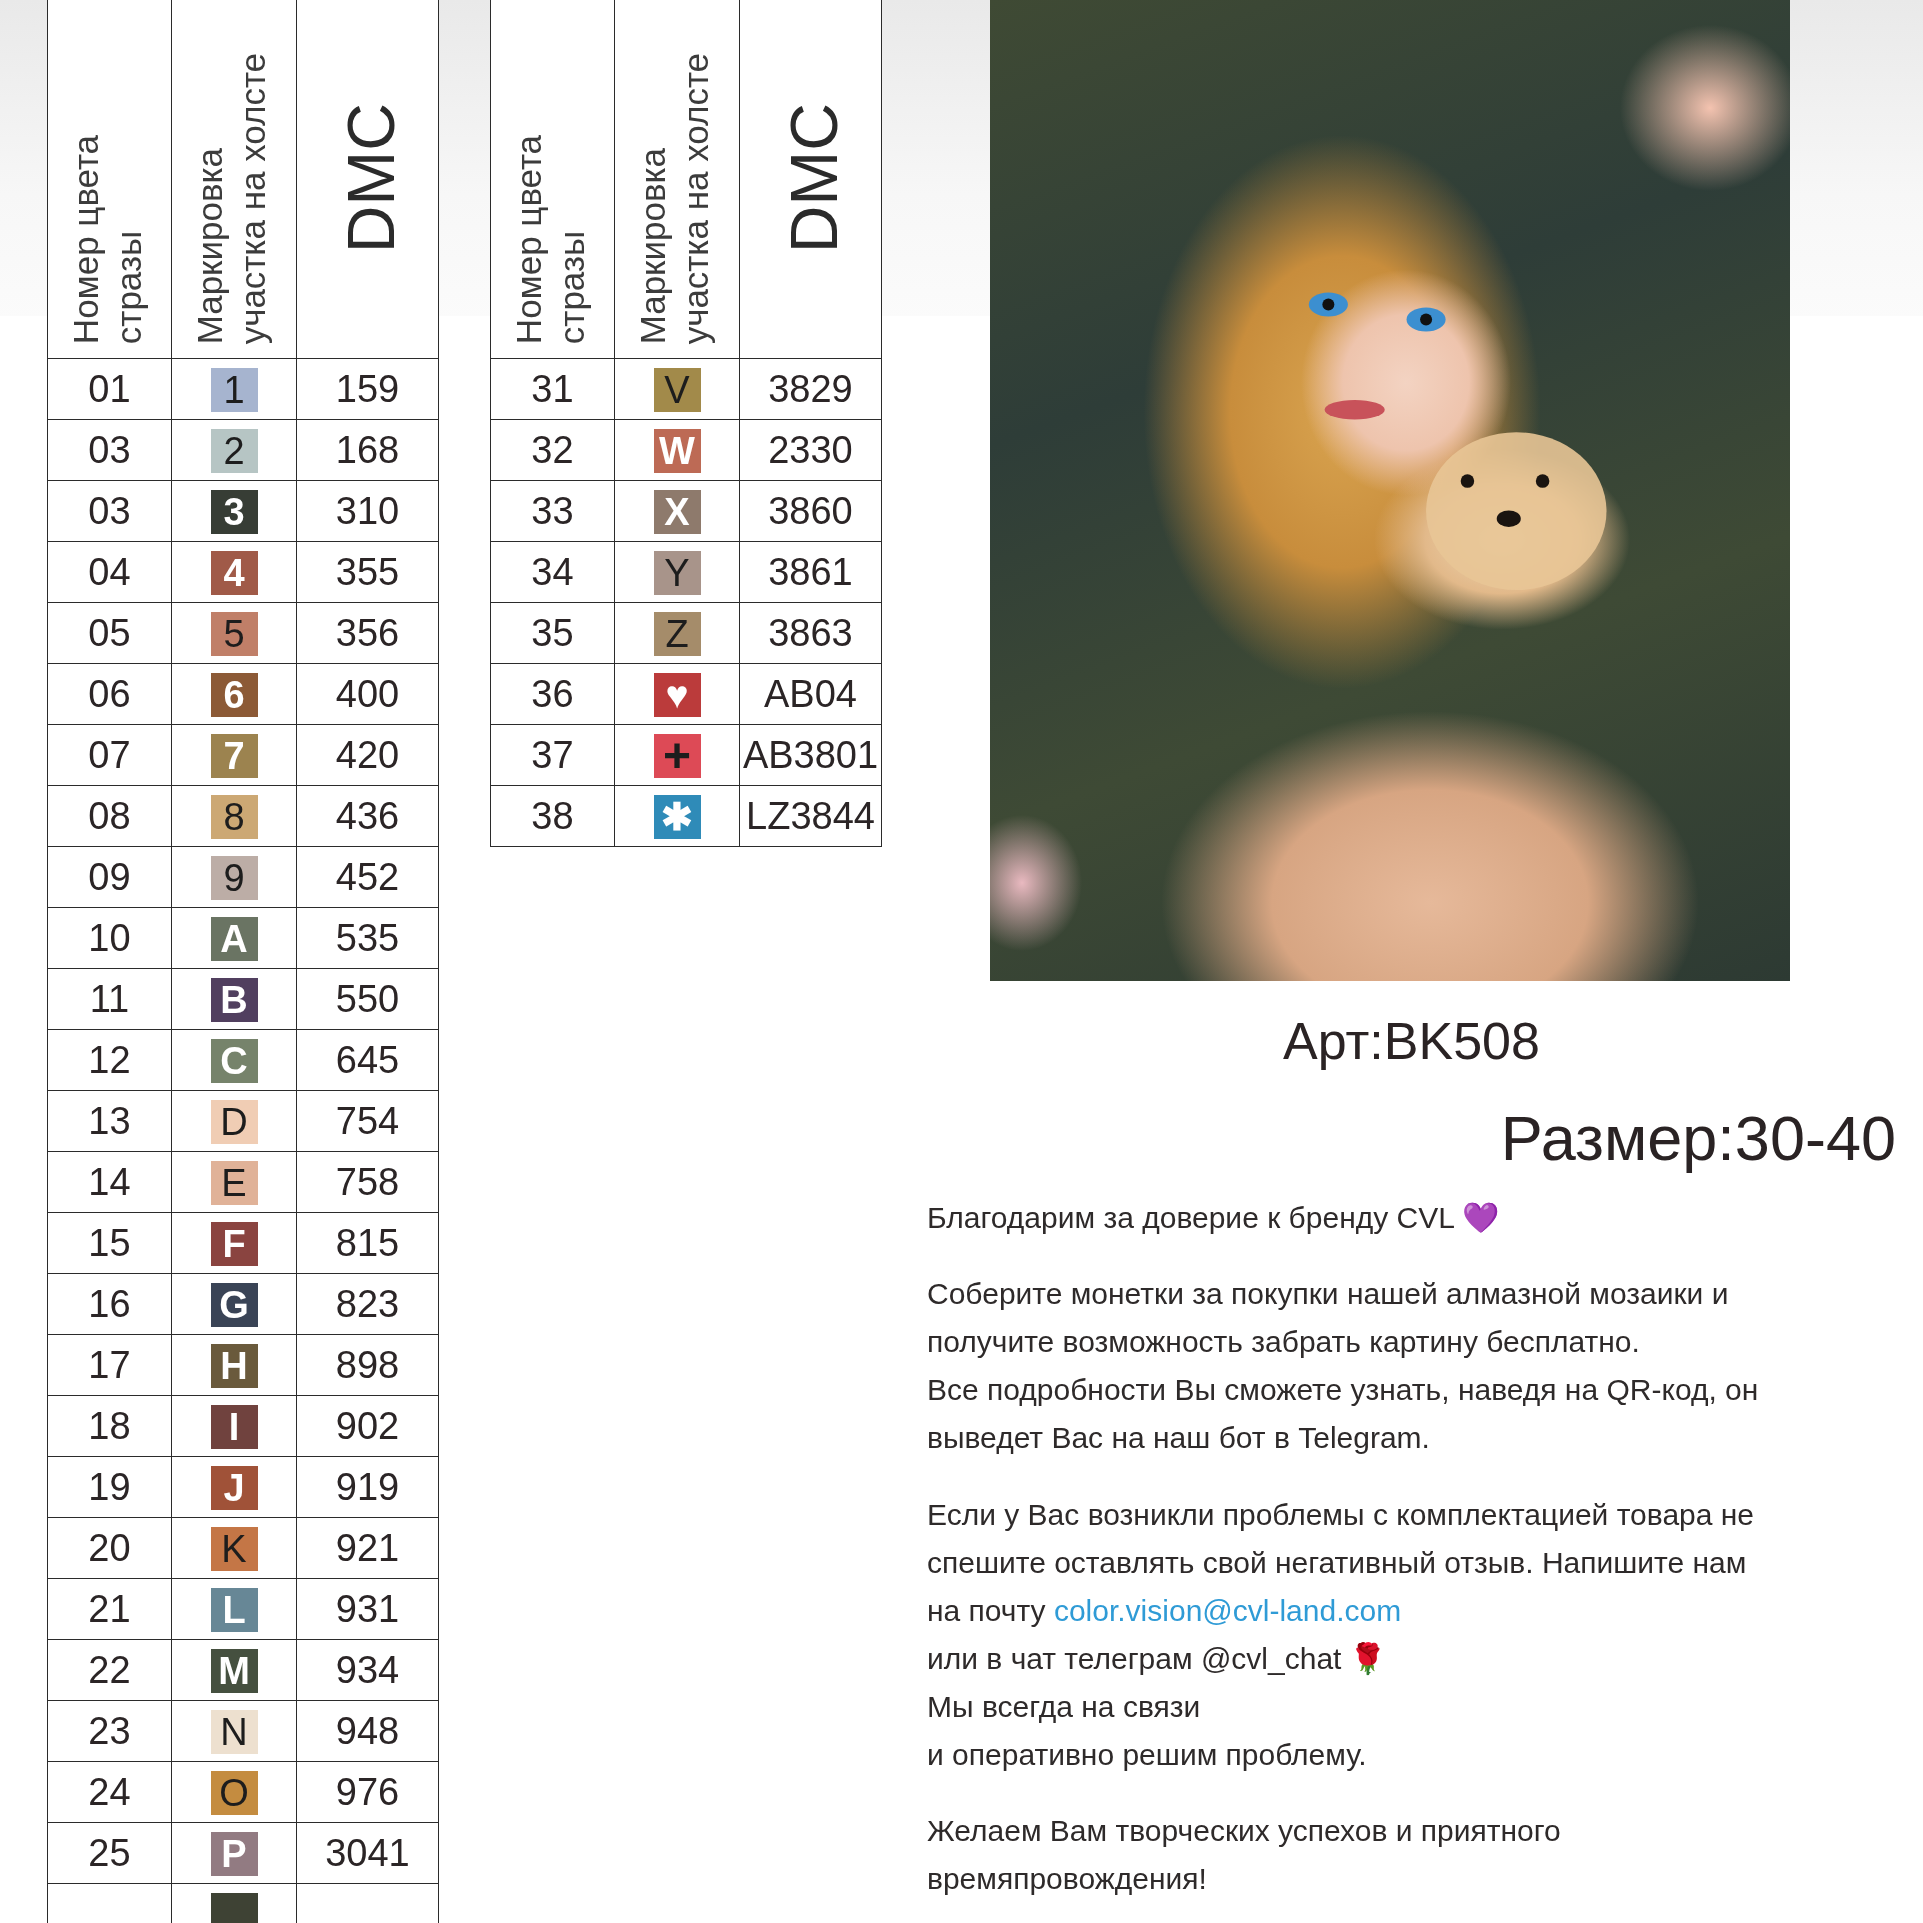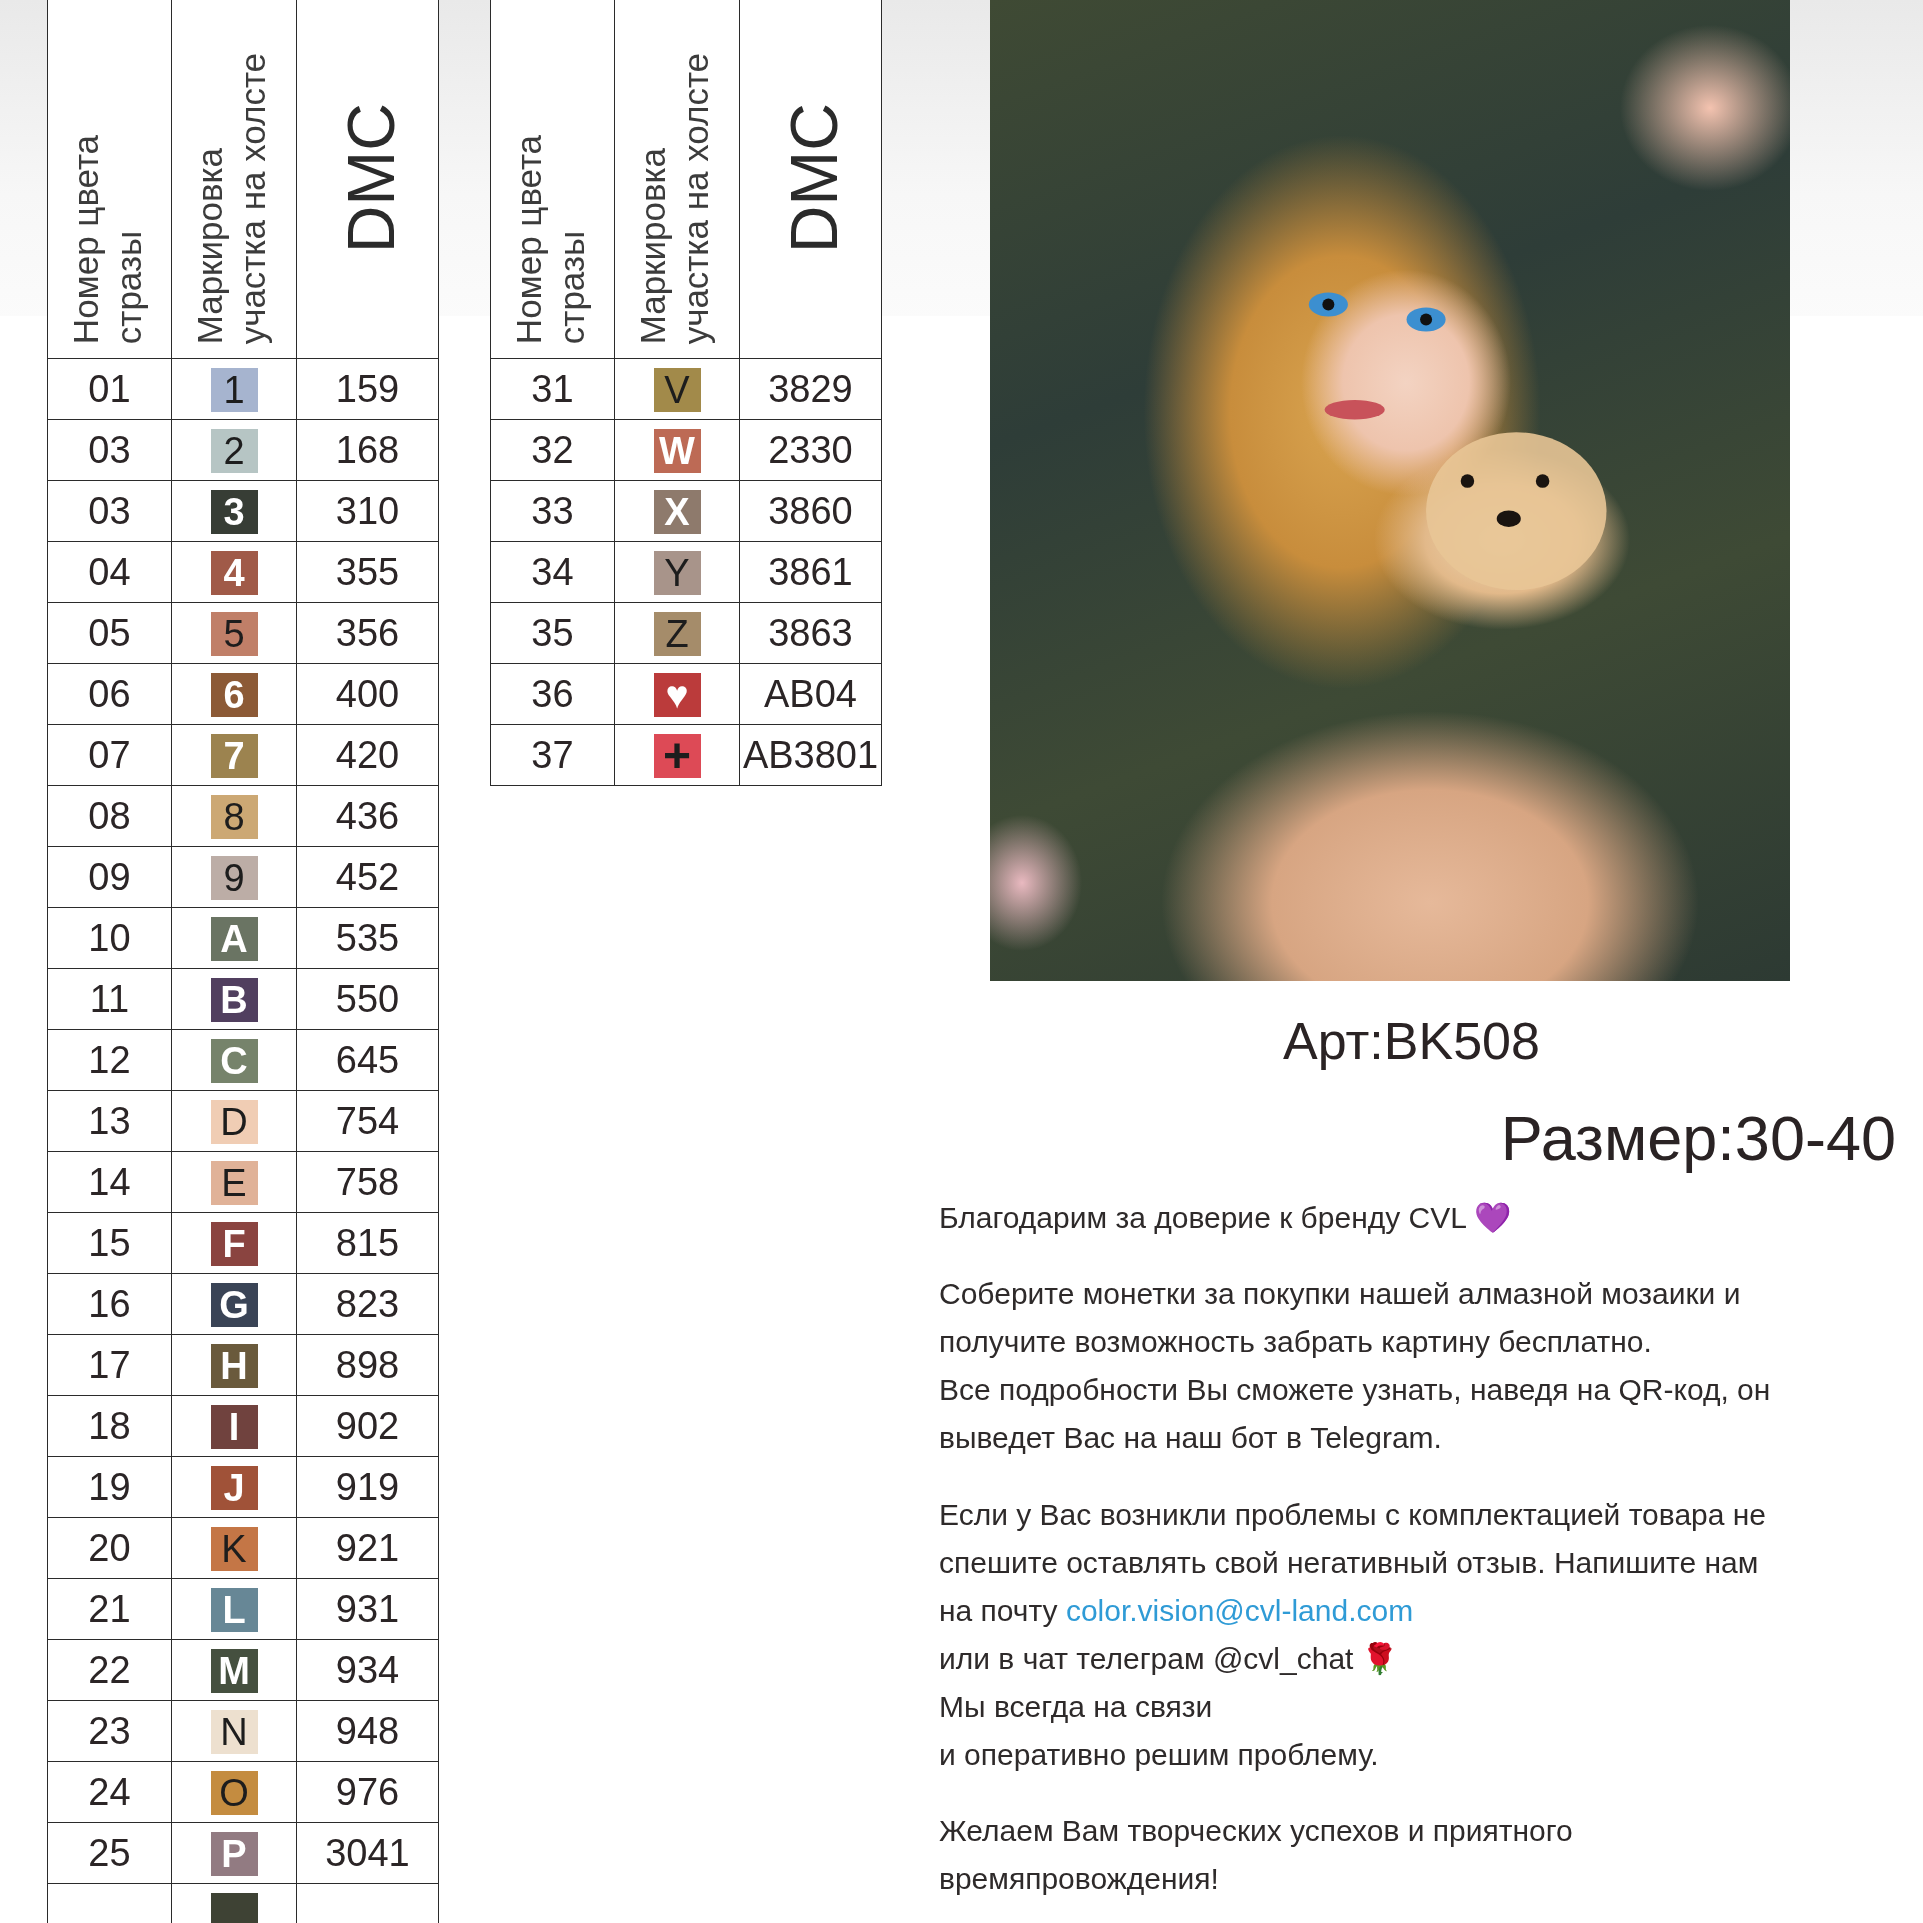--- a/index.html
+++ b/index.html
@@ -29,21 +29,21 @@
       radial-gradient(ellipse 128px 90px at 64% 55%, #f0d8b4 0%, #e2b98a 60%, rgba(226,185,138,0) 100%),
       radial-gradient(ellipse 248px 346px at 44% 42%, #d9a450 0%, #c88d3c 45%, rgba(180,120,50,0) 80%),
       radial-gradient(ellipse 316px 225px at 55% 92%, #e6b99a 0%, #d7a582 50%, rgba(215,165,130,0) 85%),
       radial-gradient(ellipse 90px 83px at 90% 11%, #f4c3b0 0%, rgba(244,195,176,0) 100%),
       radial-gradient(ellipse 60px 68px at 4% 90%, #e9b9c0 0%, rgba(233,185,192,0) 100%),
       linear-gradient(160deg, #3f4a34 0%, #2e3d38 35%, #3e4a35 65%, #2d3a33 100%);
   }
   .info { position:absolute; left:927px; top:992px; width:969px; }
   .art { text-align:center; font-size:52px; line-height:98px; color:#2a2324; margin-left:0; }
   .size { text-align:right; font-size:63px; line-height:90px; color:#2a2324; margin-top:3px; }
-  .para { font-size:30px; line-height:48px; color:#2e2a2a; margin:12px; }
+  .para { font-size:30px; line-height:48px; color:#2e2a2a; margin:0; }
   .para + .para { margin-top:28.6px; }
   .thanks { margin-top:10.5px; }
   .link { color:#2f9bd6; }
   .emoji-heart { color:#8b55c4; }
   .emoji-rose { color:#c4161c; }
 </style>
 </head>
 <body>
 
 <div class="bg-white"></div>
@@ -250,20 +250,25 @@
       </tr>
       <tr>
         <td class="col-num">36</td>
         <td class="col-mark"><span class="swatch light-text" style="background: rgb(187, 59, 59); font-size: 39px;">♥</span></td>
         <td class="col-dmc">AB04</td>
       </tr>
       <tr>
         <td class="col-num">37</td>
         <td class="col-mark"><span class="swatch dark-text" style="background: rgb(221, 74, 86); font-size: 48px; font-weight: bold;">+</span></td>
         <td class="col-dmc">AB3801</td>
+      </tr>
+      <tr>
+        <td class="col-num">38</td>
+        <td class="col-mark"><span class="swatch light-text" style="background: rgb(47, 139, 184);">✱</span></td>
+        <td class="col-dmc">LZ3844</td>
       </tr>
     </tbody>
 </table>
 
 <div class="picture" title="Girl with curly golden hair holding a puppy">
   <svg width="800" height="981" viewBox="0 0 1064 1305">
 
     <ellipse cx="700" cy="680" rx="120" ry="105" fill="#e8c596" opacity="0.9"></ellipse>
     <ellipse cx="635" cy="640" rx="9" ry="9" fill="#1a1410"></ellipse>
     <ellipse cx="735" cy="640" rx="9" ry="9" fill="#1a1410"></ellipse>

